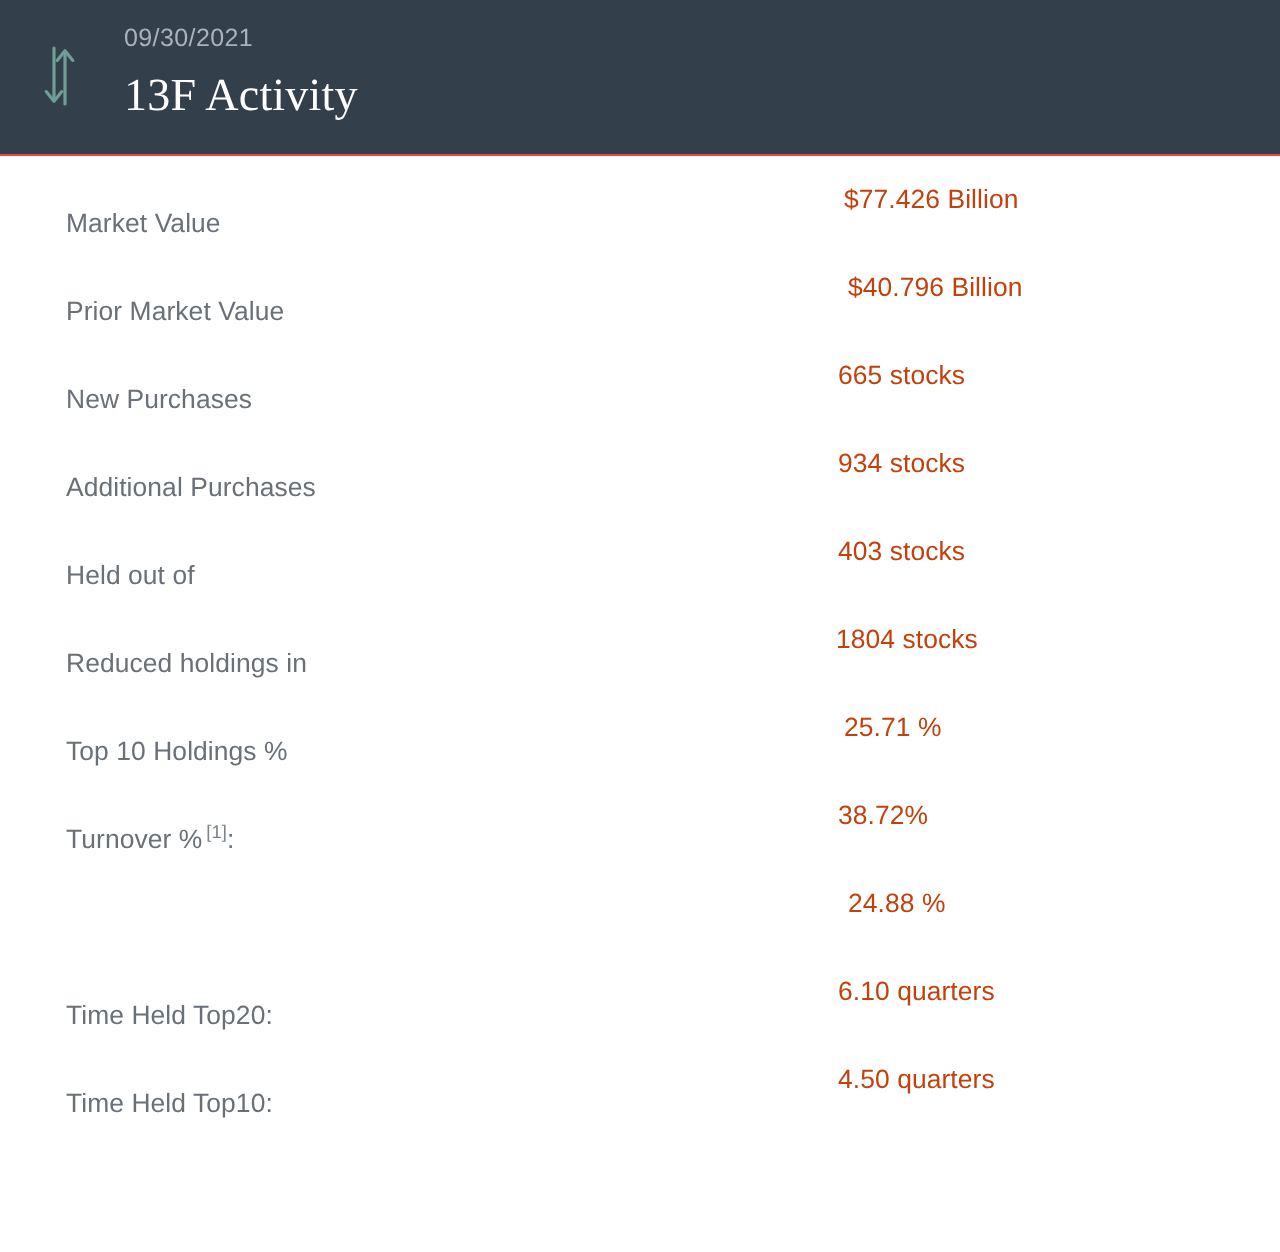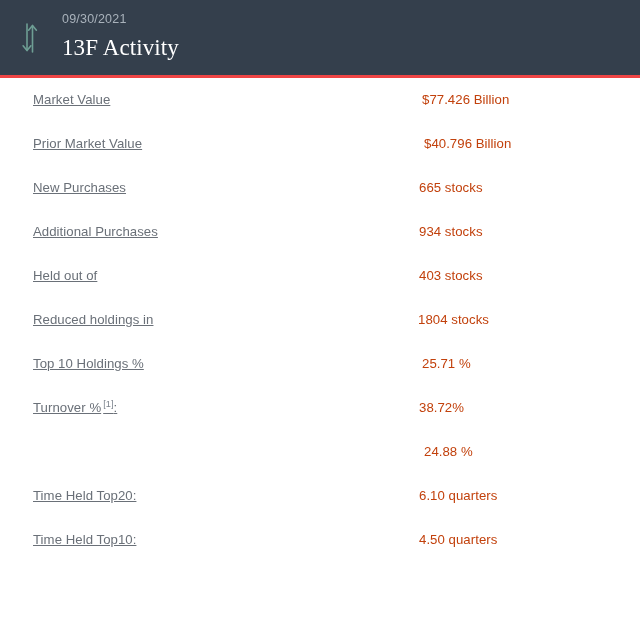--- a/index.html
+++ b/index.html
@@ -14,21 +14,21 @@
     overflow: hidden;
   }
 
   
   .header {
     position: relative;
     width: 640px;
     height: 78px;
     background: #343f4c;
     box-sizing: border-box;
-    border-bottom: 3px solid #ef4444;
+    border-bottom: 1px solid #ef4444;
   }
   .header-icon {
     position: absolute;
     left: 17px;
     top: 18px;
     width: 26px;
     height: 40px;
     display: flex;
     align-items: center;
     justify-content: center;
@@ -63,26 +63,25 @@
   }
   .stat-row {
     position: relative;
     height: 44px;
     line-height: 44px;
     width: 640px;
   }
   .stat-label {
     position: absolute;
     left: 33px;
-    top: 0;
+    top: 12px;
     font-size: 13.2px;
     color: #6a7078;
     white-space: nowrap;
     letter-spacing: 0.05px;
-    text-decoration: underline;
   }
   .stat-label sup {
     font-size: 9.2px;
     color: #7b838c;
     vertical-align: super;
     line-height: 0;
     margin-left: 2px;
   }
   .stat-value {
     position: absolute;

